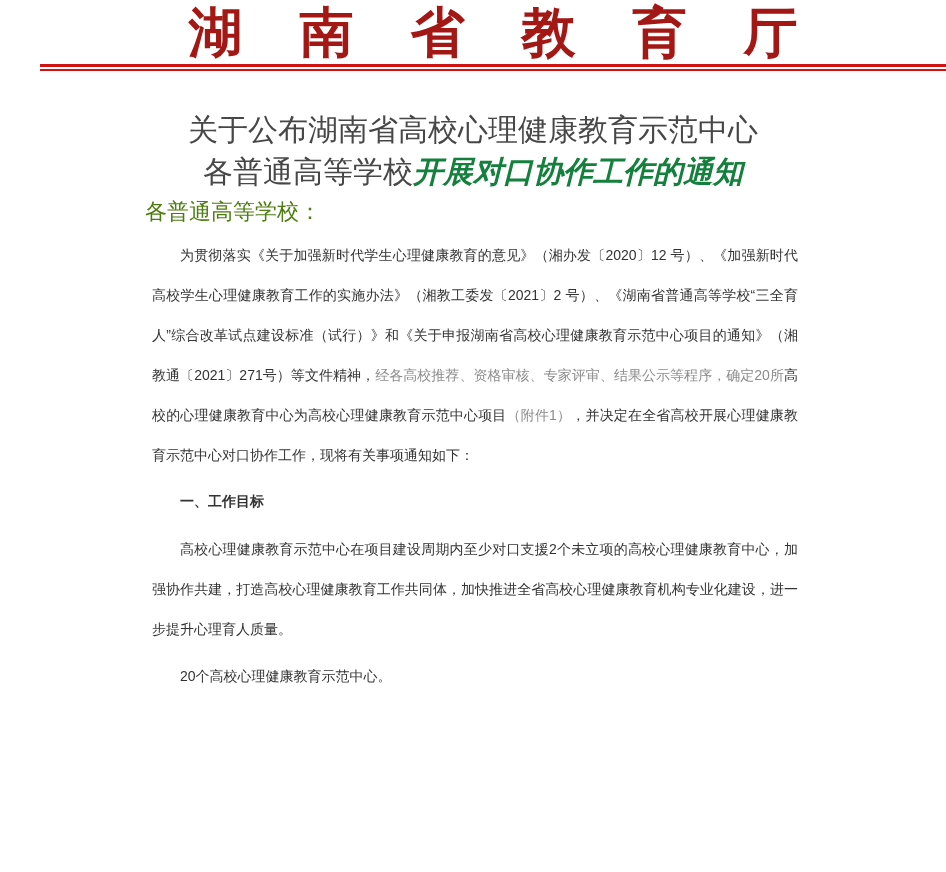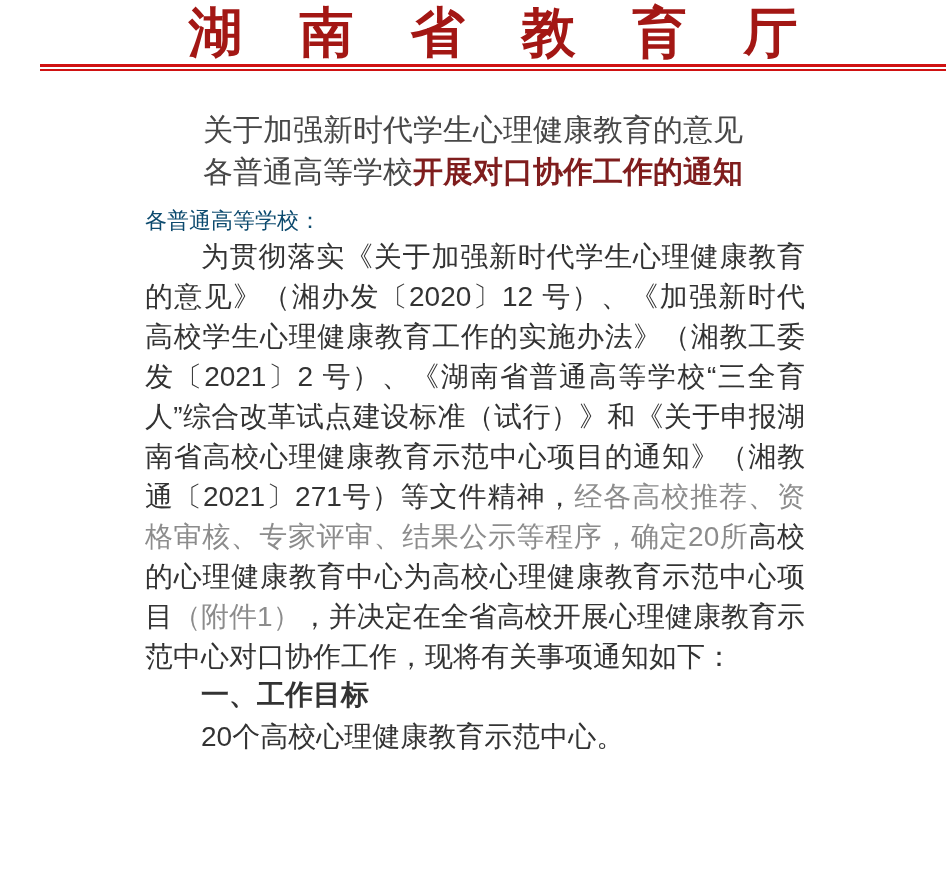--- a/index.html
+++ b/index.html
@@ -44,37 +44,38 @@
   
   .doc-title {
     margin-top: 38px;
     text-align: center;
     font-size: 30px;
     line-height: 42px;
     color: #474747;
     font-weight: 400;
   }
   .doc-title .strong {
-    color: #7f1d1d;
+    color: #15803d;
     font-weight: 700;
+    font-style: italic;
   }
   
   .doc-body {
     padding-left: 145px;
     padding-right: 141px;
   }
   .salutation {
-    margin-top: 12px;
+    margin-top: 3px;
     font-size: 22px;
     line-height: 32px;
-    color: #0c4a6e;
+    color: #4d7c0f;
   }
   .para {
-    margin: 0;
-    font-size: 28px;
+    margin: 7px;
+    font-size: 14px;
     line-height: 40px;
     text-indent: 2em;
     color: #333333;
     text-align: justify;
   }
   .para.heading {
     font-weight: 700;
     font-family: Liberation Mono, monospace;
   }
   .para .muted {
@@ -85,24 +86,25 @@
 <body>
 
 <div class="letterhead">
   <div class="agency-name">湖南省教育厅</div>
   <div class="rule-thick"></div>
   <div class="rule-gap"></div>
   <div class="rule-thin"></div>
 </div>
 
 <div class="doc-title">
-  <div>关于加强新时代学生心理健康教育的意见</div>
+  <div>关于公布湖南省高校心理健康教育示范中心</div>
   <div><span>各普通高等学校</span><span class="strong">开展对口协作工作的通知</span></div>
 </div>
 
 <div class="doc-body">
   <div class="salutation">各普通高等学校：</div>
   <div>
       <p class="para body"><span>为贯彻落实《关于加强新时代学生心理健康教育的意见》（湘办发〔2020〕12 号）、《加强新时代高校学生心理健康教育工作的实施办法》（湘教工委发〔2021〕2 号）、《湖南省普通高等学校“三全育人”综合改革试点建设标准（试行）》和《关于申报湖南省高校心理健康教育示范中心项目的通知》（湘教通〔2021〕271号）等文件精神，</span><span class="muted">经各高校推荐、资格审核、专家评审、结果公示等程序，确定20所</span><span>高校的心理健康教育中心为高校心理健康教育示范中心项目</span><span class="muted">（附件1）</span><span>，并决定在全省高校开展心理健康教育示范中心对口协作工作，现将有关事项通知如下：</span></p>
       <p class="para heading"><span>一、工作目标</span></p>
+      <p class="para body"><span>高校心理健康教育示范中心在项目建设周期内至少对口支援2个未立项的高校心理健康教育中心，加强协作共建，打造高校心理健康教育工作共同体，加快推进全省高校心理健康教育机构专业化建设，进一步提升心理育人质量。</span></p>
       <p class="para body"><span>20个高校心理健康教育示范中心。</span></p>
     </div>
 </div>
 
 </body></html>

